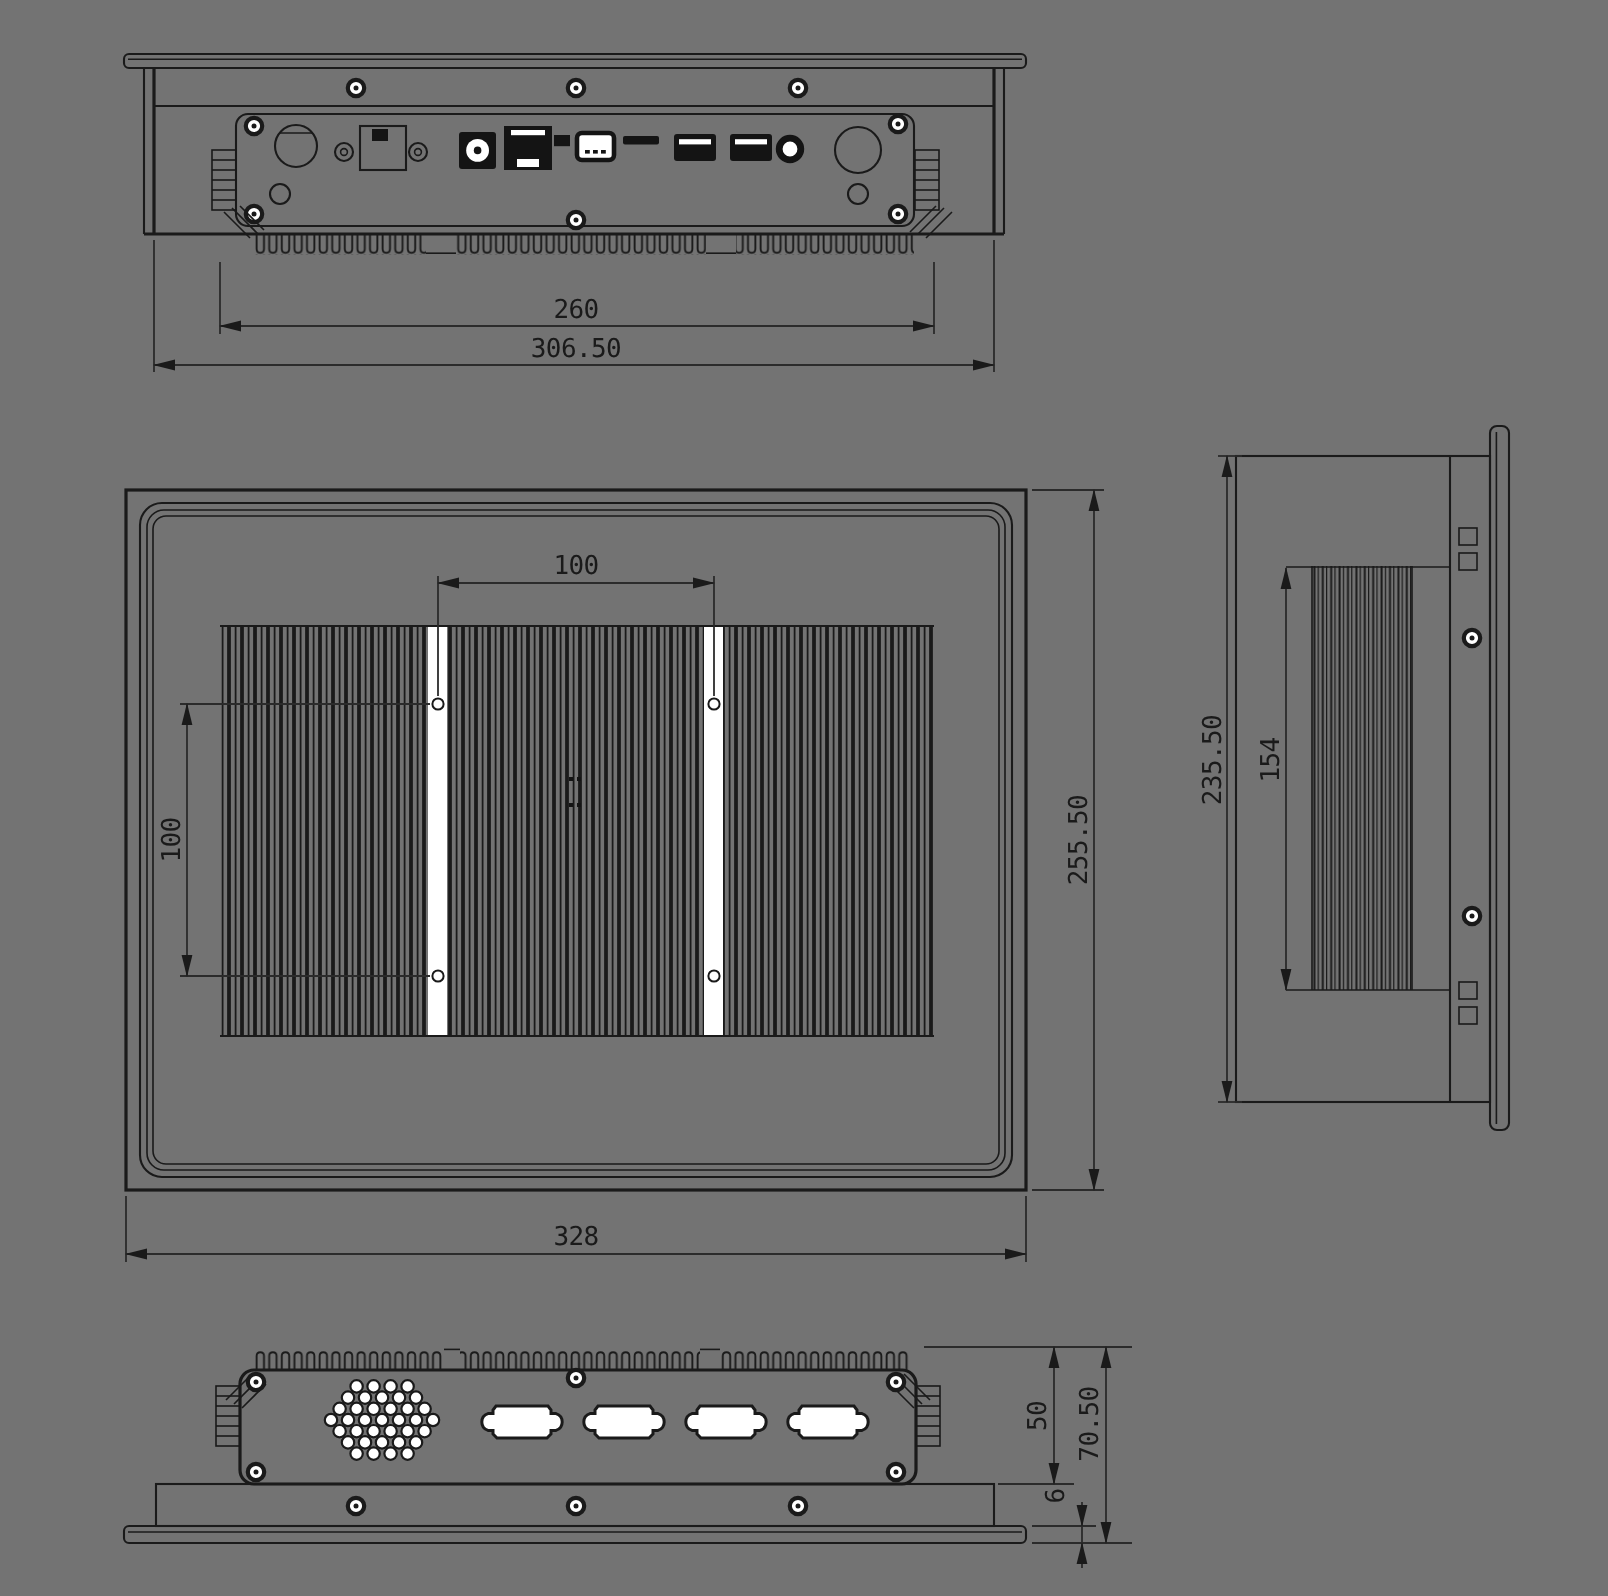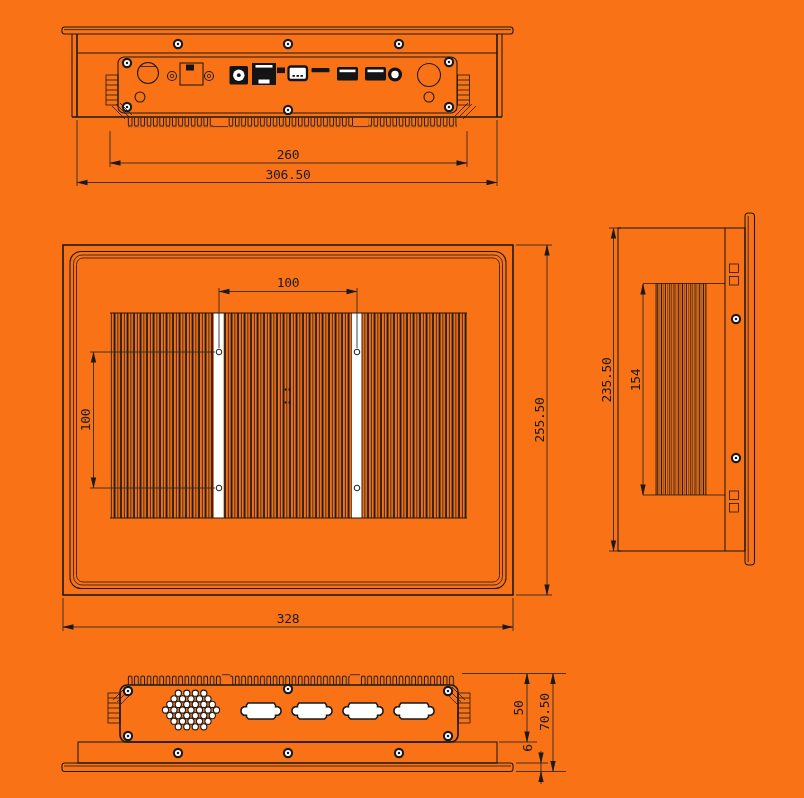--- a/index.html
+++ b/index.html
@@ -1,16 +1,16 @@
 <!DOCTYPE html>
 <html><head>
 <meta charset="utf-8">
 <style>
   html,body{margin:0;padding:0;background:#ffffff;}
-  .page{width:804px;height:798px;background:#f97316;position:relative;overflow:hidden;}
+  .page{width:804px;height:798px;background:#737373;position:relative;overflow:hidden;}
   svg{display:block;}
   .s1{stroke:#1a1a1a;stroke-width:1.6;fill:none;}
   .s2{stroke:#1a1a1a;stroke-width:1.05;fill:none;}
   .s3{stroke:#1a1a1a;stroke-width:0.8;fill:none;}
   .fw{fill:#ffffff;}
   .fl{fill:#141414;stroke:none;}
   .dm{stroke:#2b2b2b;stroke-width:0.9;fill:none;}
   text.dim{font-family:"DejaVu Sans Mono","Liberation Mono",monospace;font-size:13px;fill:#1a1a1a;letter-spacing:-0.3px;}
 </style>
 </head>

